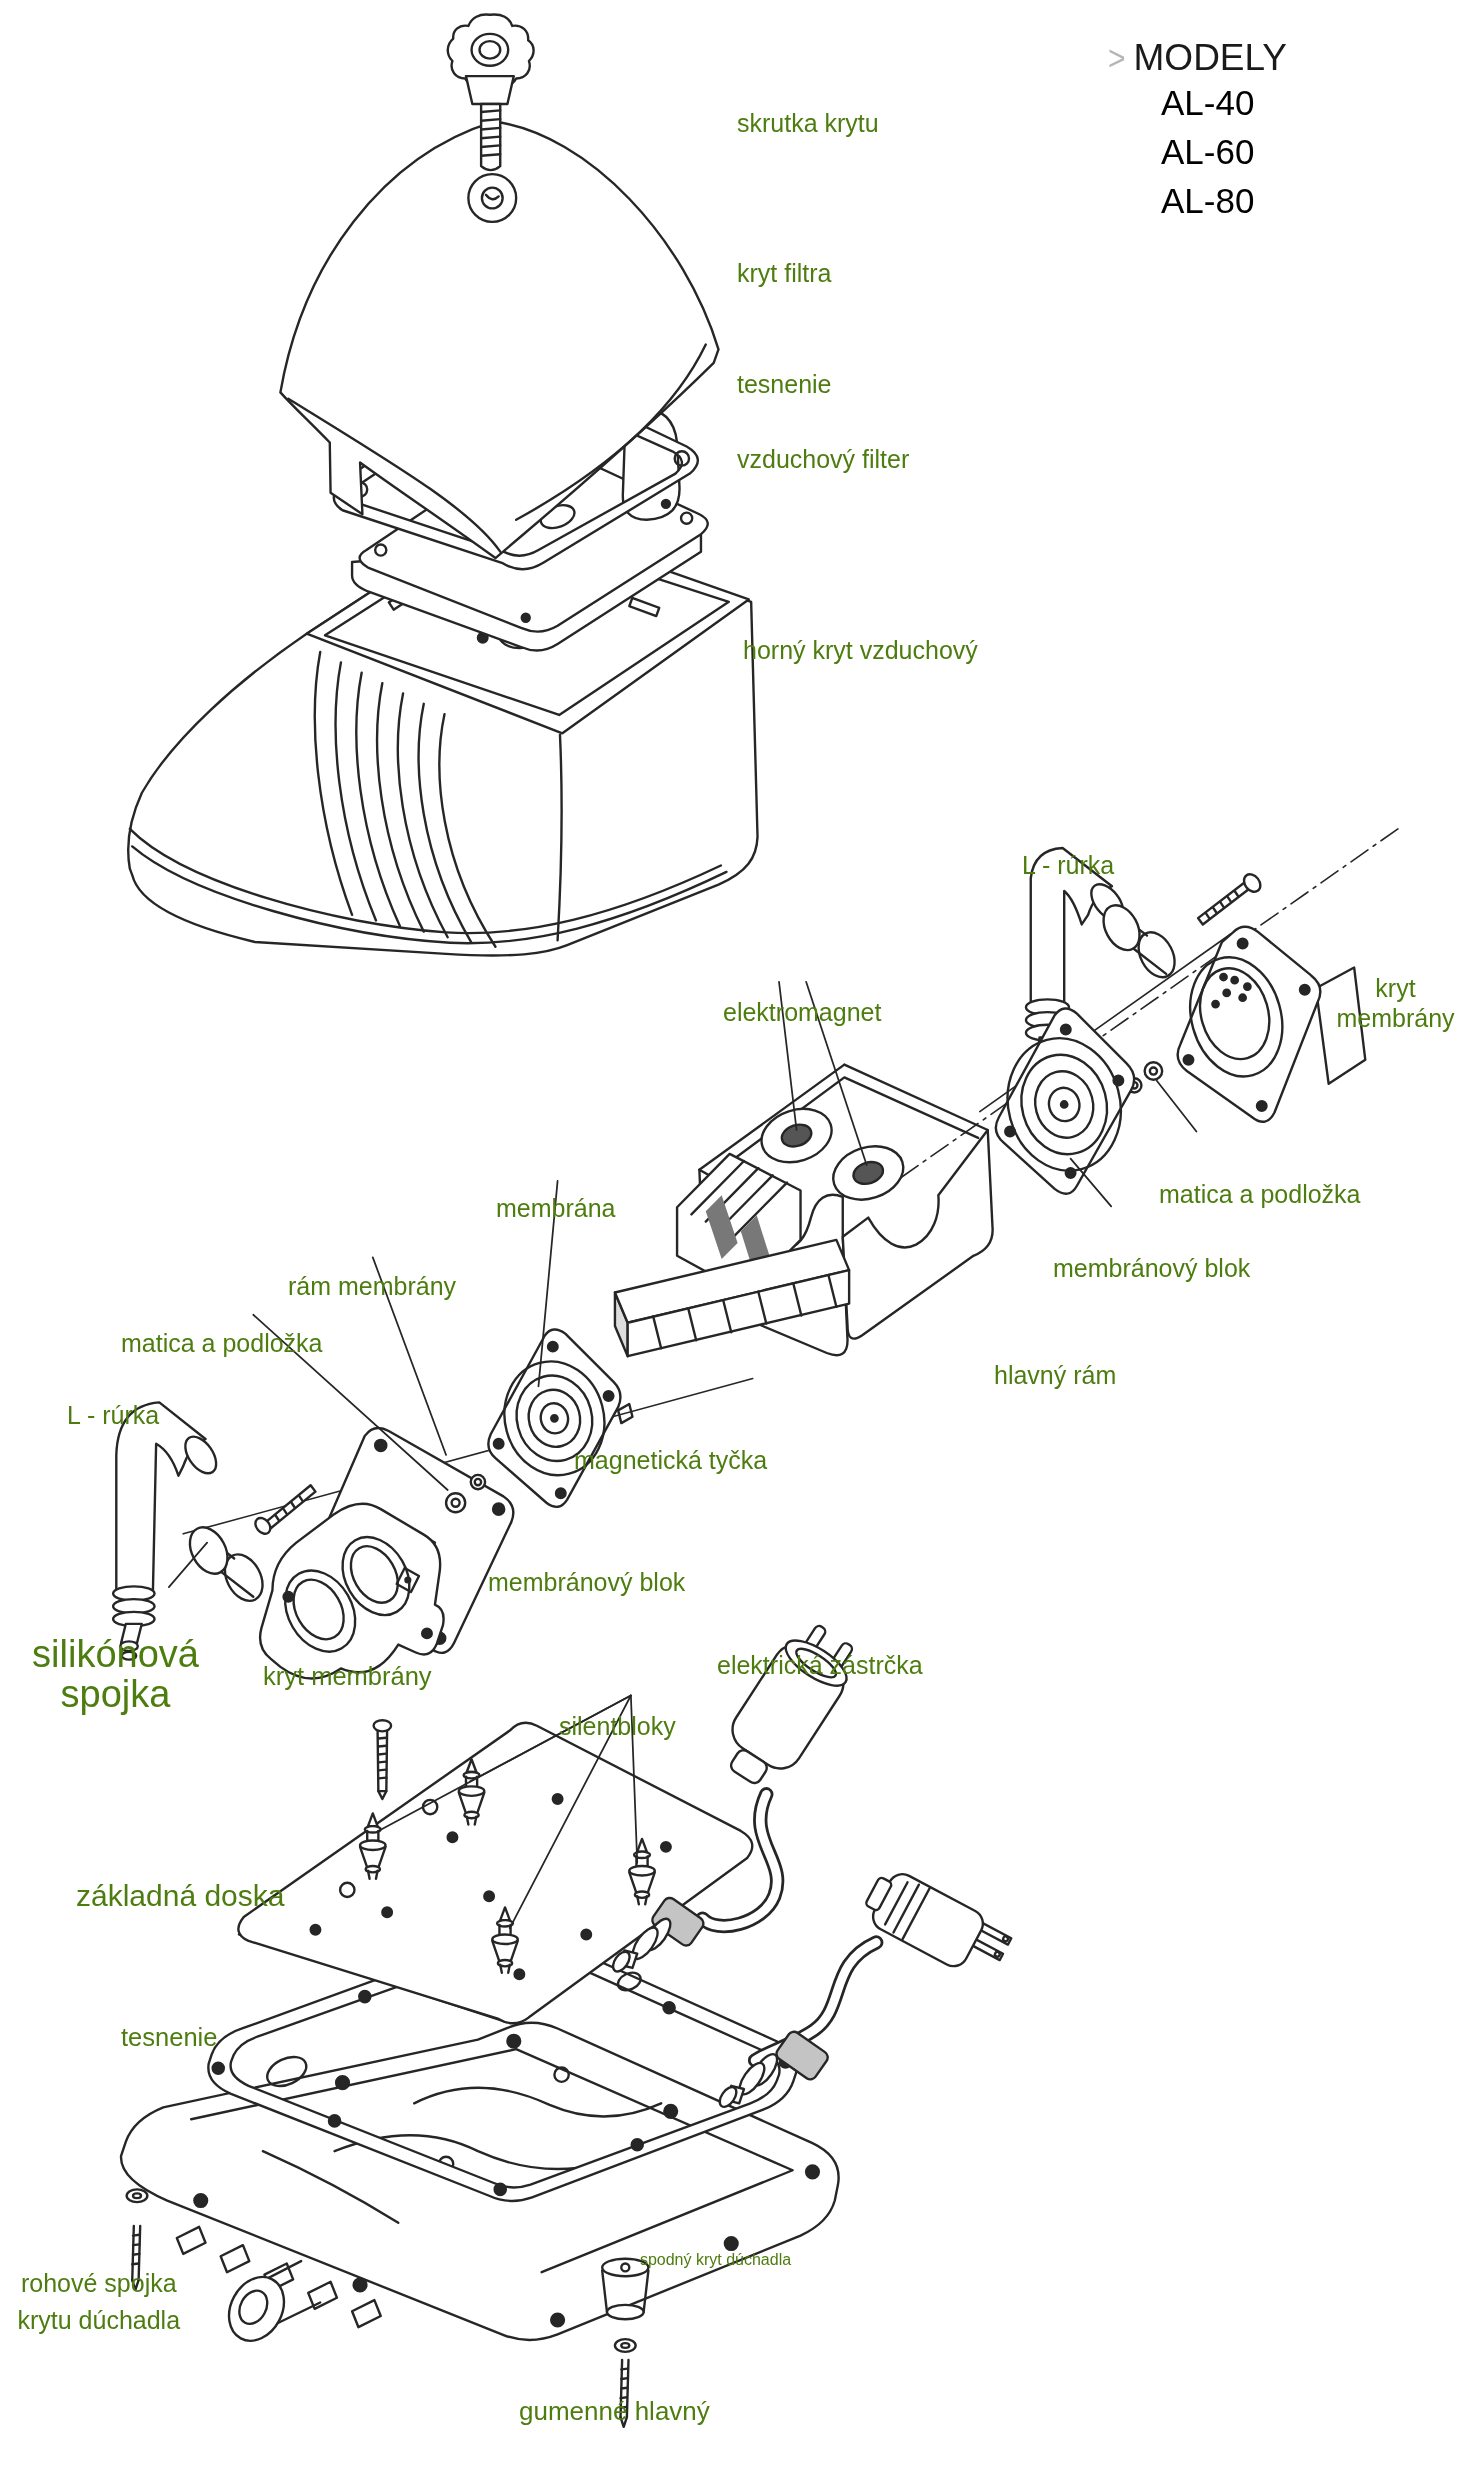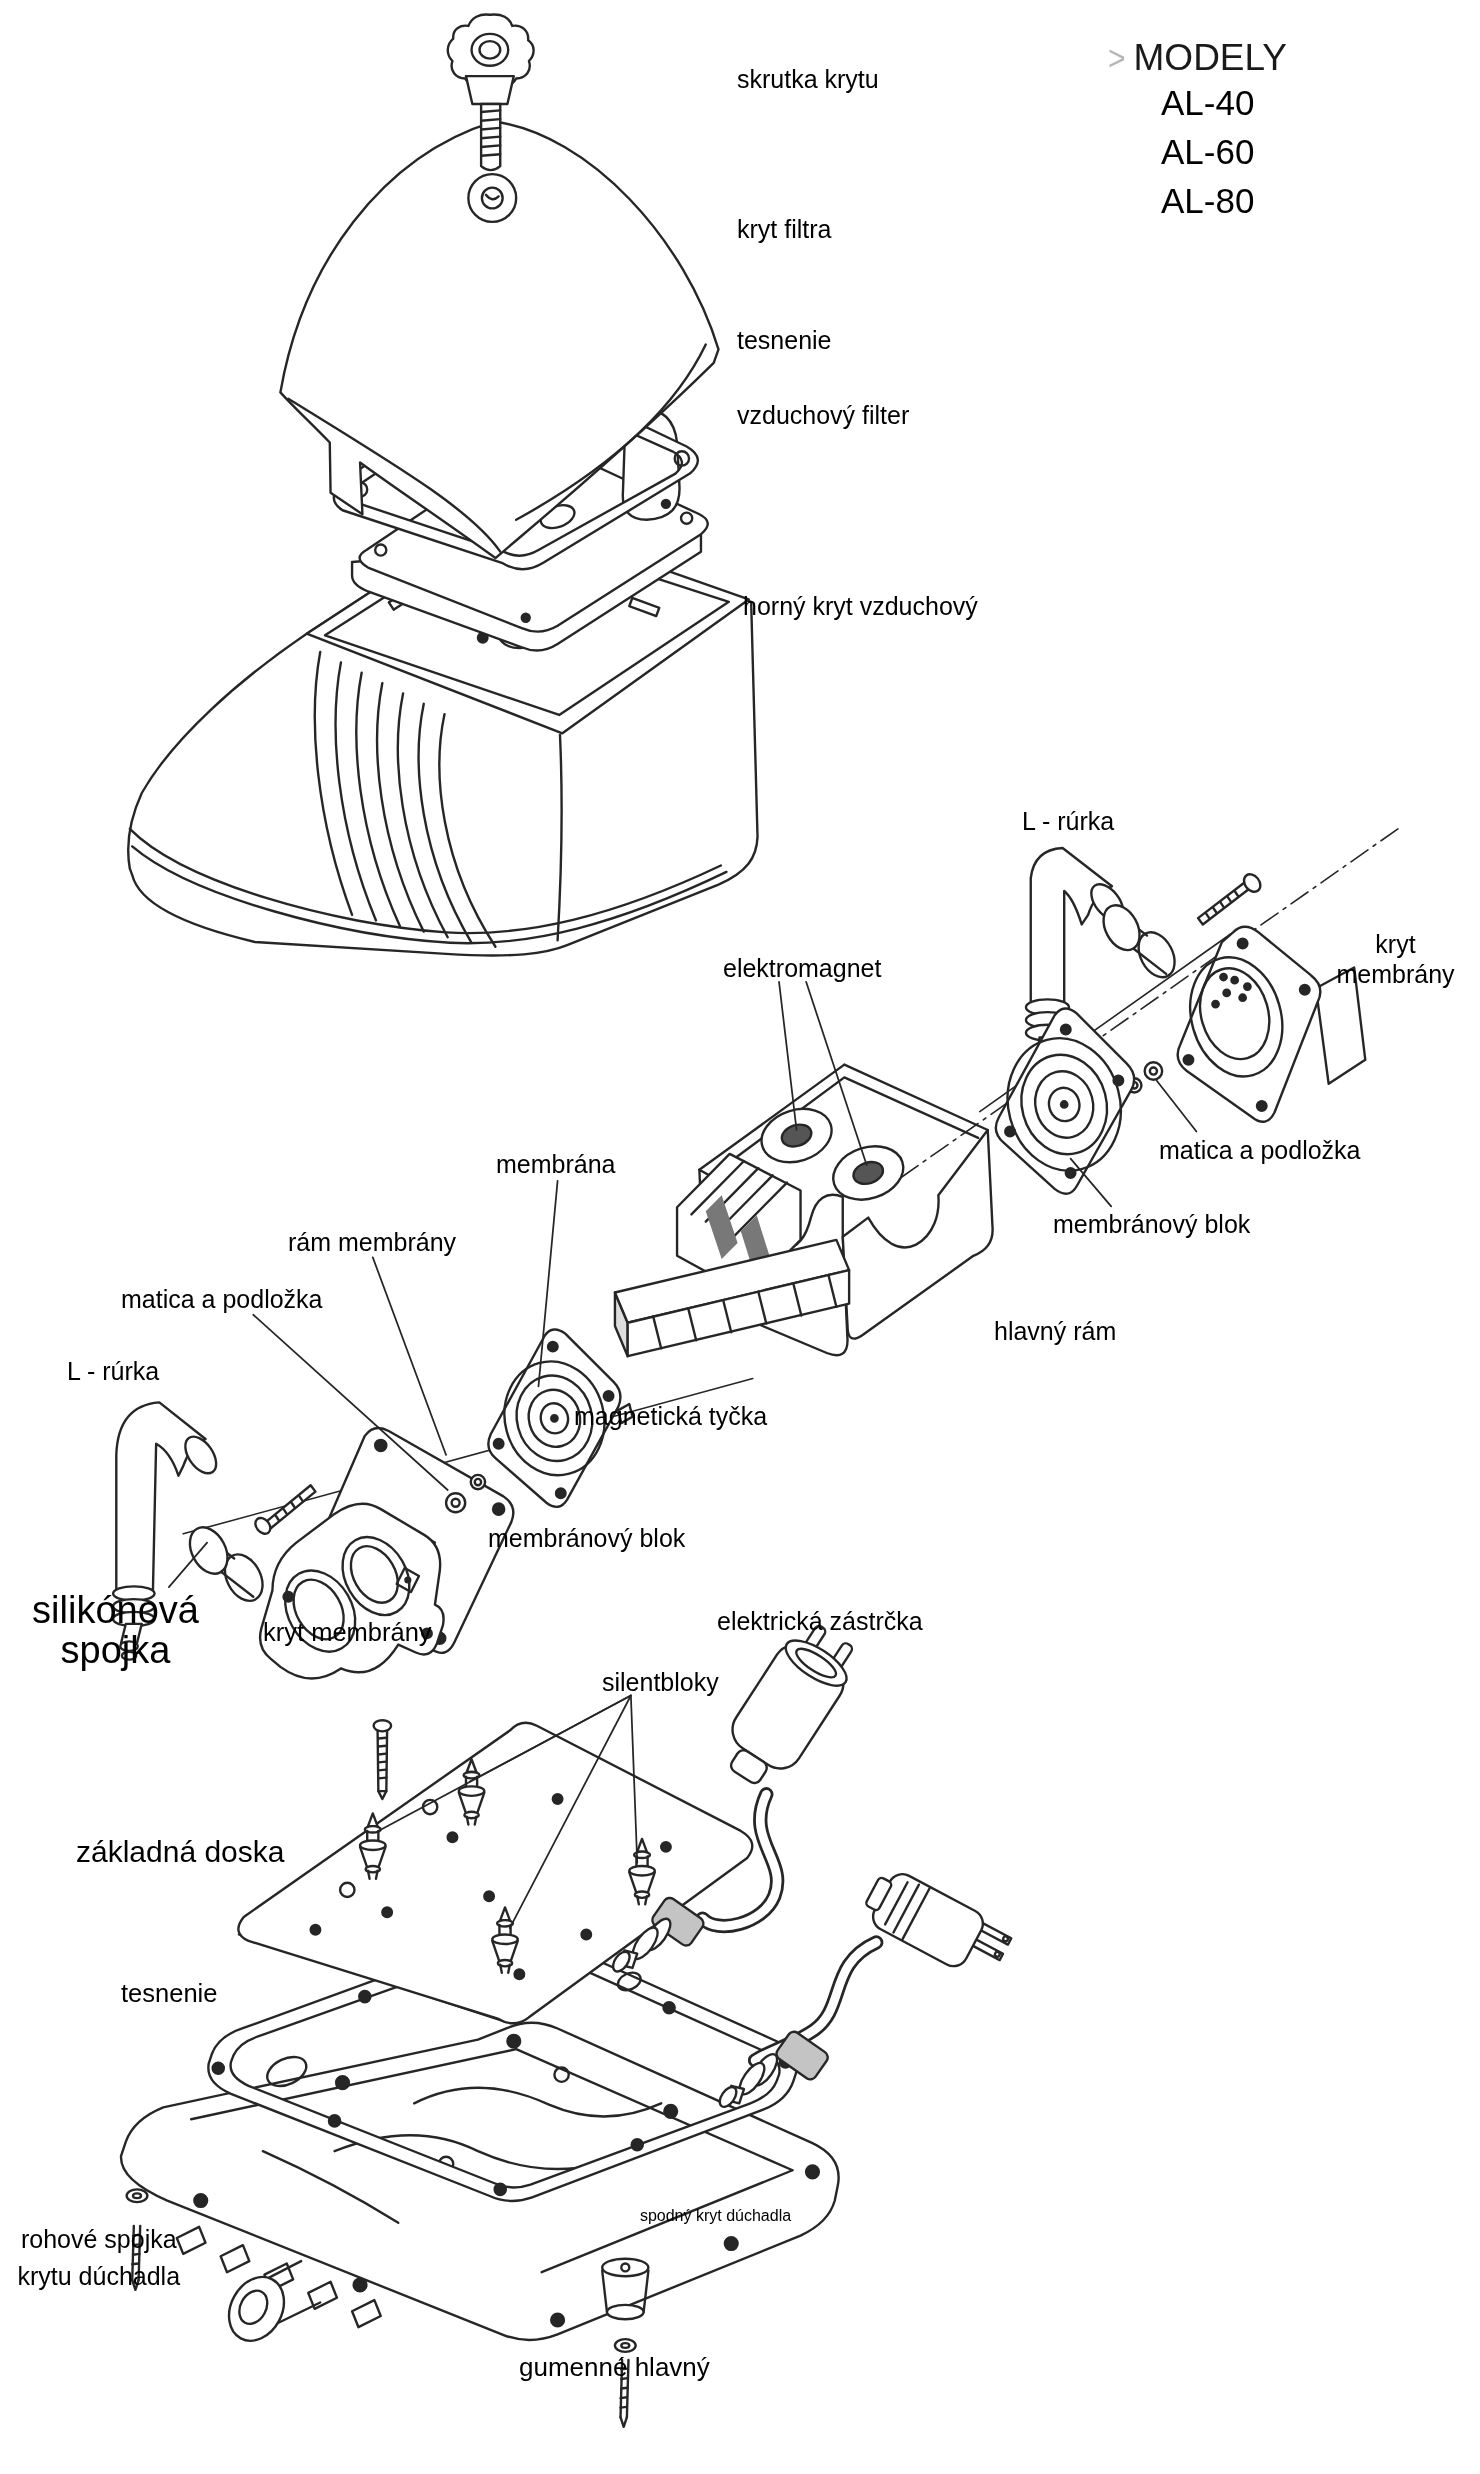--- a/index.html
+++ b/index.html
@@ -1,19 +1,19 @@
 <!DOCTYPE html>
 <html style="font-size:12.7px"><head>
 <meta charset="utf-8">
 <style>
   html,body{margin:0;padding:0;background:#fff;}
   .canvas{position:relative;width:1480px;height:2475px;background:#fff;overflow:hidden;
           font-family:"Liberation Sans", sans-serif;color:#161616;}
   svg{position:absolute;left:0;top:0;}
-  .lbl{position:absolute;font-size:25px;line-height:30px;color:#000000;white-space:nowrap;}
+  .lbl{position:absolute;font-size:25px;line-height:30px;color:#4d7c0f;white-space:nowrap;margin-top:44px;}
   .lbl-c{white-space:normal;text-align:center;}
   .models{position:absolute;left:1108px;top:37px;width:231px;}
   .models .head{font-size:37px;line-height:41px;color:#1a1a1a;display:flex;align-items:center;}
   .models .chev{color:#b5b5b5;font-size:30px;margin-right:8px;transform:scaleY(1.15);}
   .models .item{font-size:35px;line-height:49px;color:#000000;padding-left:53px;}
 </style>
 </head>
 <body>
 
 <div class="canvas">
@@ -493,21 +493,21 @@
 <div class="lbl" style="left:994px;top:1316px">hlavný rám</div>
 <div class="lbl" style="left:496px;top:1149px">membrána</div>
 <div class="lbl" style="left:288px;top:1227px">rám membrány</div>
 <div class="lbl" style="left:121px;top:1284px">matica a podložka</div>
 <div class="lbl" style="left:67px;top:1356px">L - rúrka</div>
 <div class="lbl lbl-c" style="left:32px;top:1590px;width:167px;font-size:38px;line-height:40px">silikónová spojka</div>
 <div class="lbl" style="left:263px;top:1617px;font-size:25.5px">kryt membrány</div>
 <div class="lbl" style="left:488px;top:1523px">membránový blok</div>
 <div class="lbl" style="left:574px;top:1401px">magnetická tyčka</div>
 <div class="lbl" style="left:717px;top:1606px">elektrická zástrčka</div>
-<div class="lbl" style="left:602px;top:1667px">silentbloky</div>
+<div class="lbl" style="left:559px;top:1667px">silentbloky</div>
 <div class="lbl" style="left:76px;top:1837px;font-size:30px">základná doska</div>
 <div class="lbl" style="left:121px;top:1978px;font-size:25.5px">tesnenie</div>
 <div class="lbl lbl-c" style="left:14.3px;top:2221px;width:169px;line-height:37px">rohové spojka krytu dúchadla</div>
 <div class="lbl lbl-c" style="left:636px;top:2197px;width:159px;font-size:16px;line-height:37px">spodný kryt dúchadla</div>
 <div class="lbl" style="left:519px;top:2352px;font-size:26px">gumenné hlavný</div>
 
 </div>
 
 
 </body></html>

